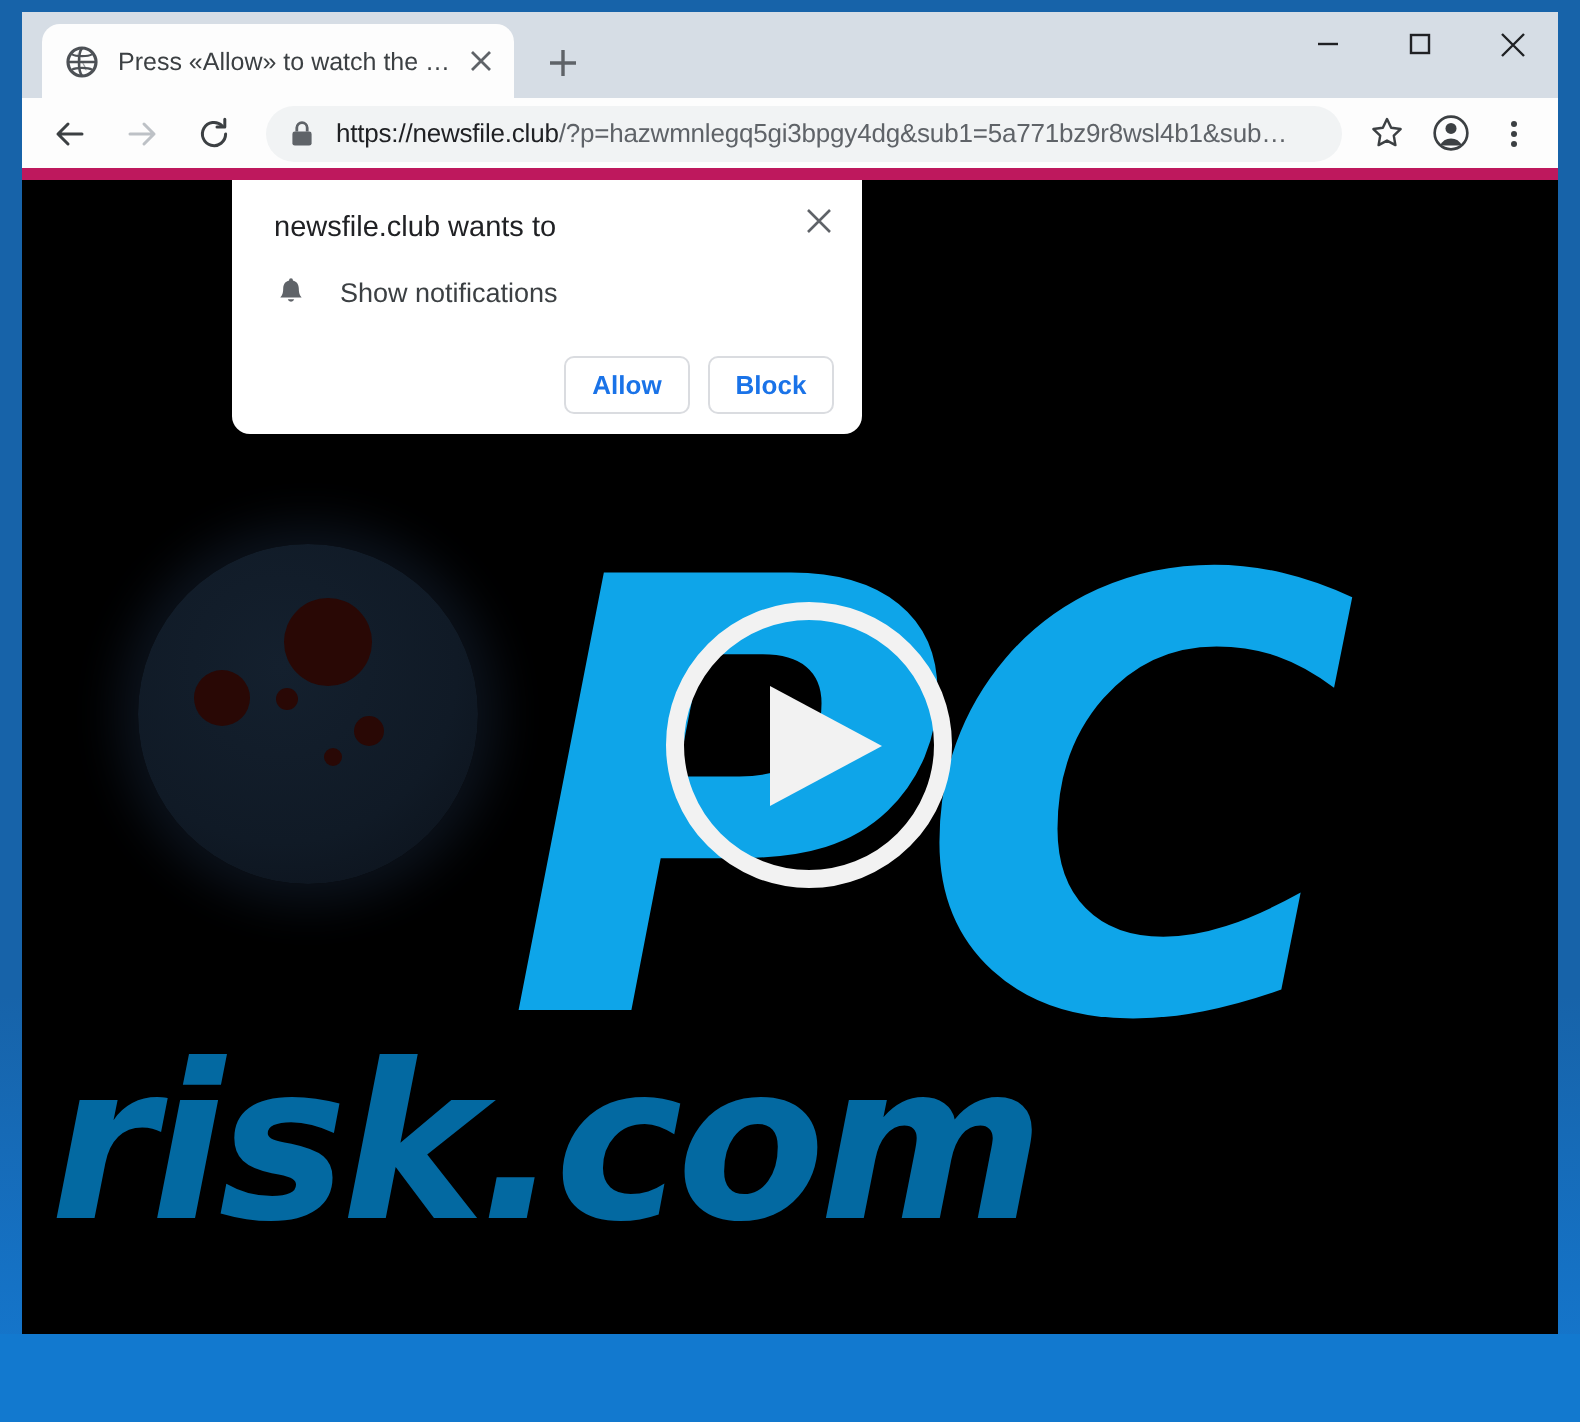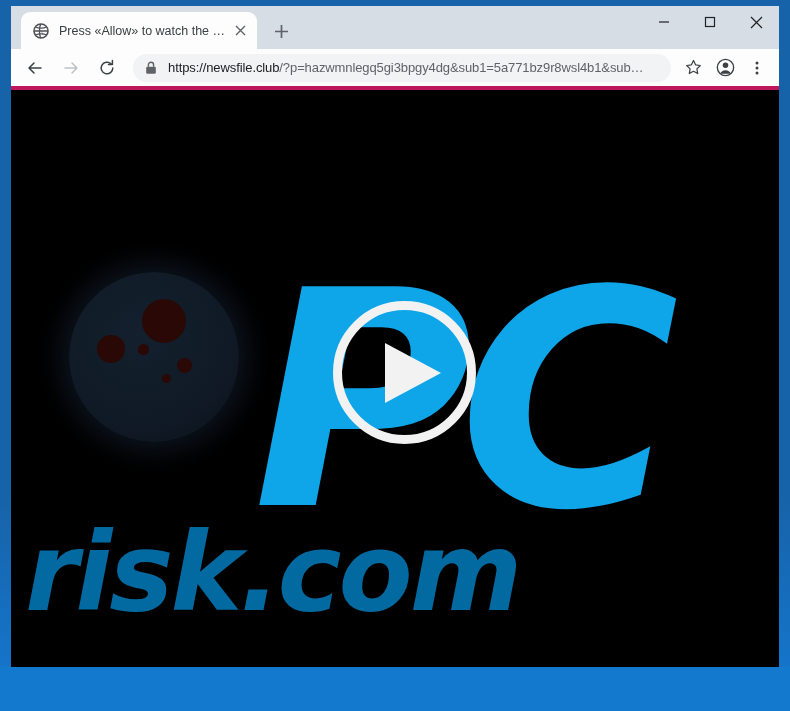--- a/index.html
+++ b/index.html
@@ -75,21 +75,21 @@
     color: #202124;
   }
 
   
   #toolbar {
     position: relative;
     height: 41px;
     background: #fdfdfd;
     display: flex; align-items: center;
     padding: 0 6px;
-    border-bottom: 4px solid #be185d;
+    border-bottom: 6px solid #be185d;
   }
   .nav-btn {
     width: 30px; height: 30px; flex: 0 0 30px;
     display: flex; align-items: center; justify-content: center;
     margin: 0 3px;
   }
   #omnibox {
     flex: 1 1 auto;
     height: 28px;
     margin: 0 6px 0 8px;
@@ -338,16 +338,38 @@
         <span class="crater" style="left:108px;top:86px;width:15px;height:15px;"></span>
         <span class="crater" style="left:93px;top:102px;width:9px;height:9px;"></span>
       </div>
 
       <div id="play-button">
         <div id="play-ring"></div>
         <div id="play-triangle"></div>
       </div>
 
 
+      <div id="permission-dialog">
+        <div id="dialog-close">
+          <svg width="13" height="13" viewBox="0 0 13 13">
+            <path d="M1 1l11 11M12 1L1 12" stroke="#5f6368" stroke-width="1.3" fill="none"></path>
+          </svg>
+        </div>
+        <div id="dialog-title">newsfile.club wants to</div>
+        <div id="dialog-row">
+          <span id="bell-icon">
+            <svg width="17" height="17" viewBox="0 0 17 17">
+              <path d="M8.5 2.1c-2.4 0-3.9 1.8-3.9 4.1 0 3.3-1.1 3.9-1.5 4.6h10.8c-.4-.7-1.5-1.3-1.5-4.6 0-2.3-1.5-4.1-3.9-4.1z" fill="#5f6368"></path>
+              <path d="M8.5 1.1a.95.95 0 0 1 .95.95v.6h-1.9v-.6A.95.95 0 0 1 8.5 1.1z" fill="#5f6368"></path>
+              <path d="M6.9 11.6a1.65 1.65 0 0 0 3.2 0z" fill="#5f6368"></path>
+            </svg>
+          </span>
+          <span id="dialog-permission-label">Show notifications</span>
+        </div>
+        <div id="dialog-actions">
+          <div class="dlg-btn">Allow</div>
+          <div class="dlg-btn">Block</div>
+        </div>
+      </div>
 
     </div>
   </div>
 </div>
 
 </body></html>

